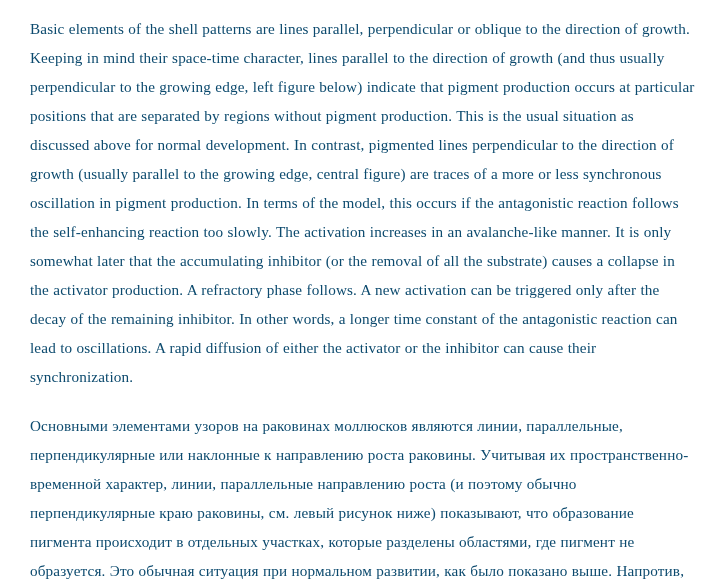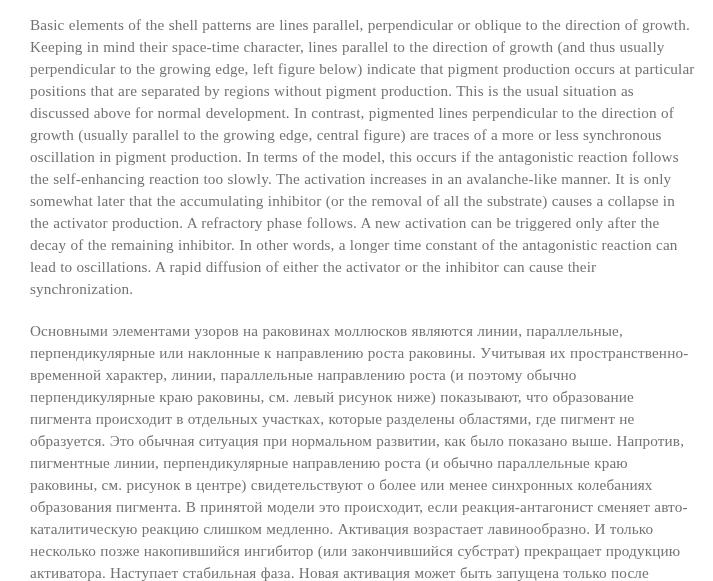--- a/index.html
+++ b/index.html
@@ -20,23 +20,23 @@
     height: 581px;
     background: #ffffff;
     box-sizing: border-box;
     padding: 14px 18px 0 30px;
   }
   .doc-body {
     width: 666px;
   }
   .para {
     font-size: 15.2px;
-    line-height: 22px;
+    line-height: 29px;
     text-align: left;
-    color: #737373;
+    color: #0c4a6e;
     margin: 0;
     letter-spacing: 0.01em;
     word-spacing: 0.02em;
   }
   .para-en {
     margin-bottom: 20.1px;
   }
   .para-ru {
     position: relative;
   }

